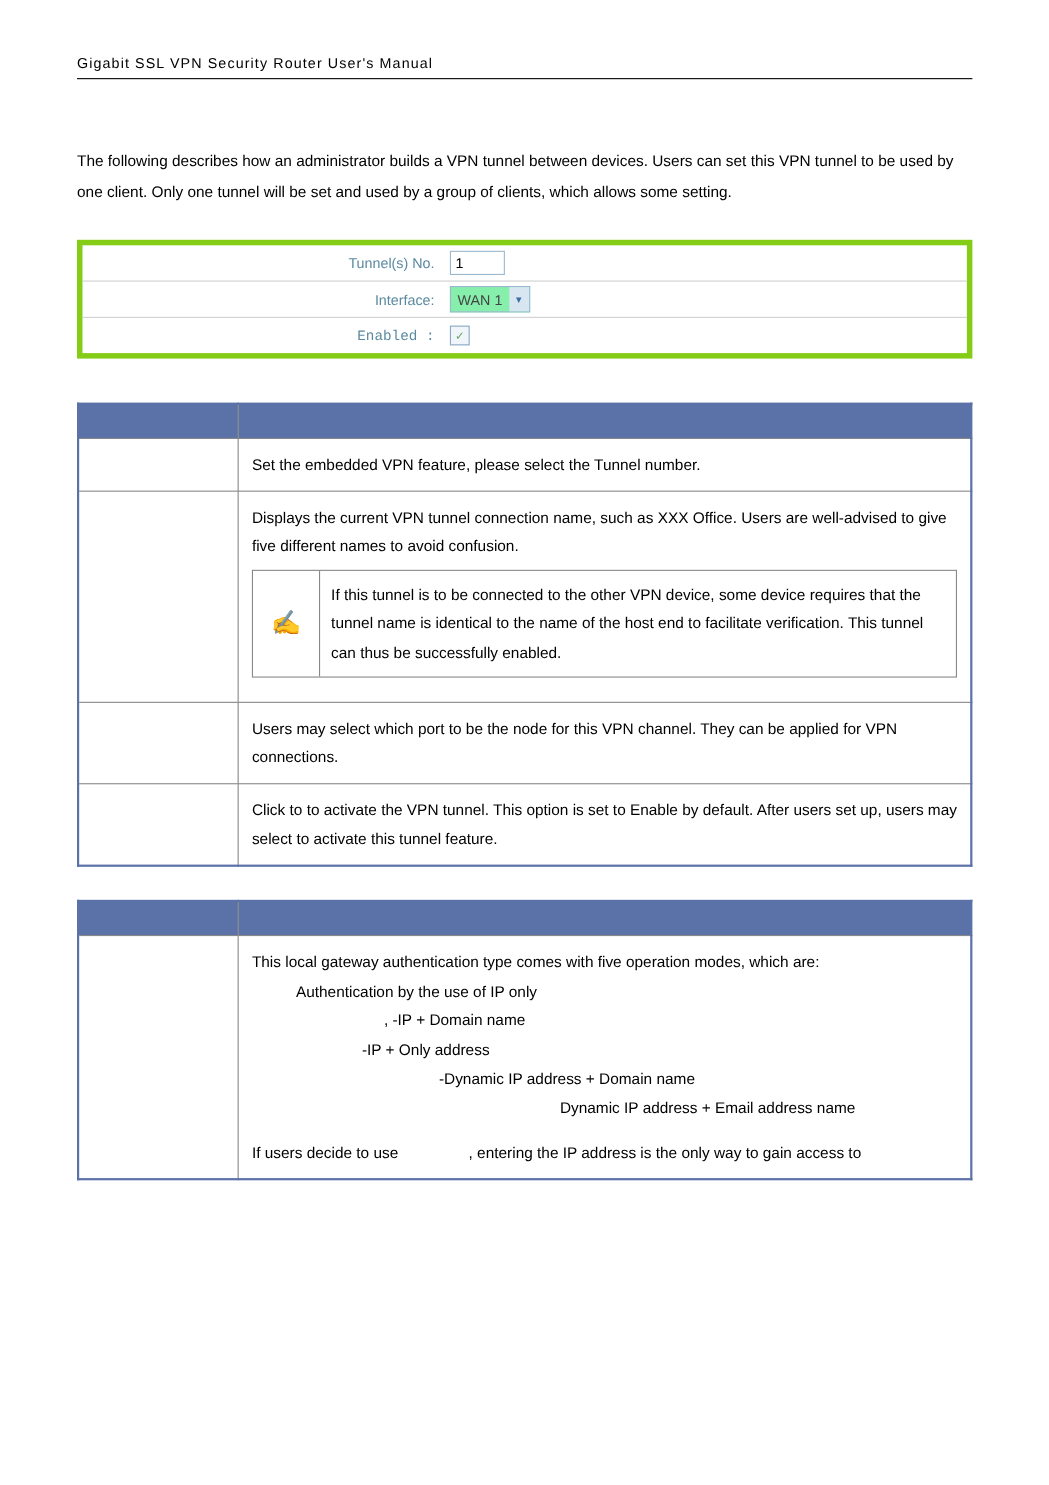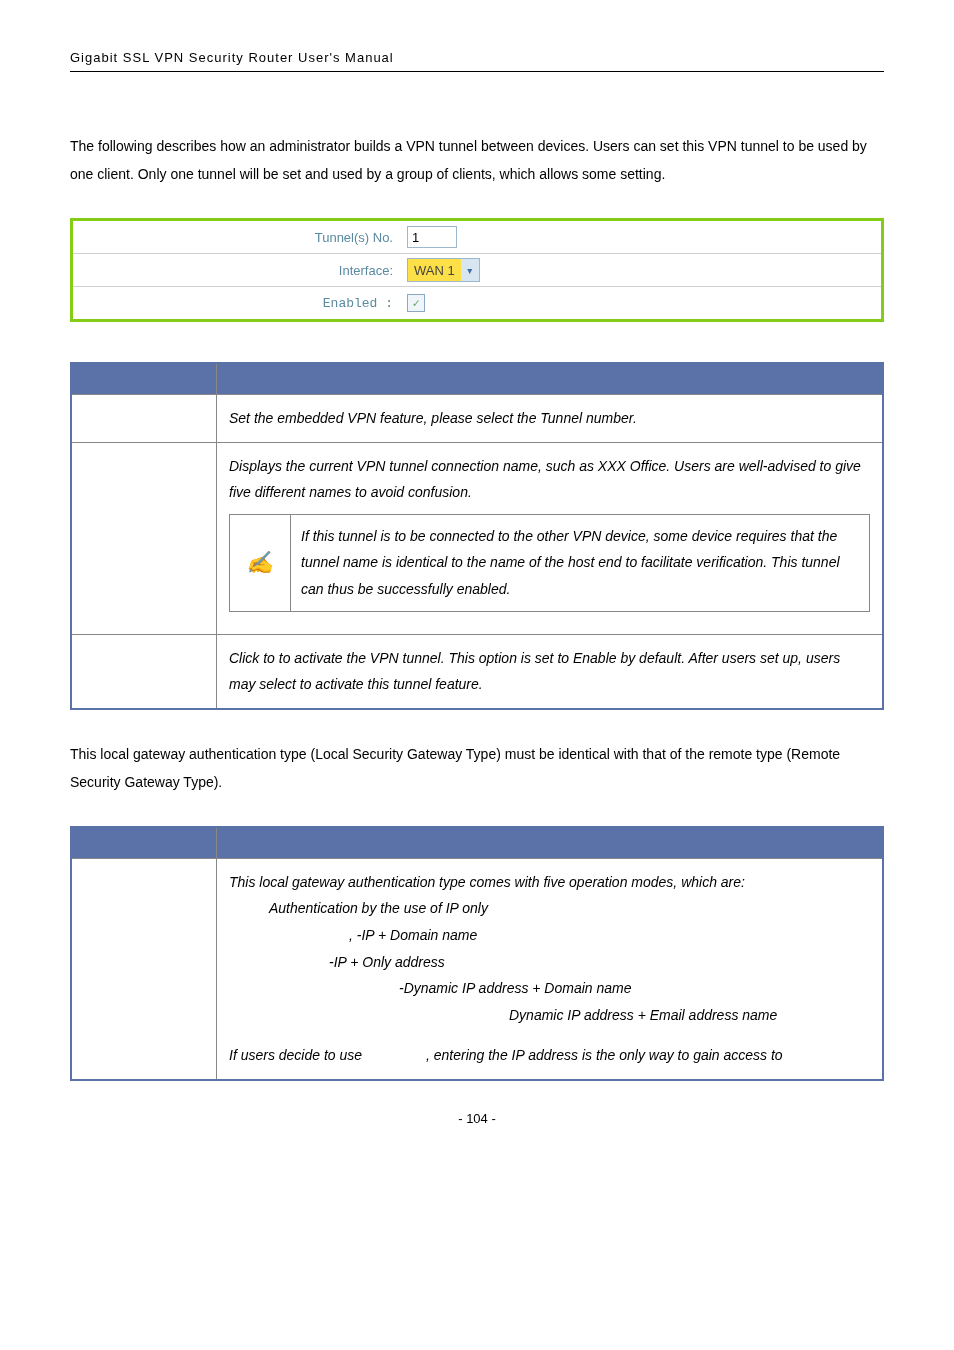--- a/index.html
+++ b/index.html
@@ -19,21 +19,21 @@
     letter-spacing: 1px;
     padding-bottom: 6px;
     border-bottom: 1px solid #000;
     margin-bottom: 60px;
   }
   .para {
     line-height: 2.0;
     margin-bottom: 30px;
   }
   .form-panel {
-    border: 3px solid #84cc16;
+    border: 5px solid #84cc16;
     margin-bottom: 40px;
     margin-top: 22px;
   }
   .form-row {
     display: flex;
     align-items: center;
     height: 32px;
     border-bottom: 1px solid #d0d0d0;
   }
   .form-row:last-child { border-bottom: none; font-family: Liberation Mono, monospace; }
@@ -54,21 +54,21 @@
     height: 20px;
     background: #fff;
     padding: 0 4px;
     font-size: 13px;
   }
   .inp-small { width: 40px; }
   .inp-med { width: 150px; }
   .inp-select {
     border: 1px solid #9bb8cf;
     height: 22px;
-    background: #fde047;
+    background: #86efac;
     display: inline-flex;
     align-items: center;
     font-size: 13px;
   }
   .inp-select .sel-text { padding: 0 6px; color: #444;}
   .inp-select .sel-arrow {
     width: 18px;
     height: 100%;
     background: #d8e6f2;
     display: flex;
@@ -97,21 +97,20 @@
   table.info th {
     background: #5a72a8;
     height: 28px;
     border: 1px solid #888;
   }
   table.info td {
     border: 1px solid #888;
     padding: 10px 12px;
     vertical-align: top;
     line-height: 1.9;
-    font-style: italic;
   }
   .col-left { width: 120px; }
   .note-box {
     border: 1px solid #888;
     display: flex;
     margin: 8px 0 12px 0;
   }
   .note-icon {
     width: 60px;
     border-right: 1px solid #888;
@@ -179,28 +178,31 @@
       <td>
         <span>Displays the current VPN tunnel connection name, such as XXX Office. Users are well-advised to give five different names to avoid confusion.</span>
         <div class="note-box">
           <div class="note-icon">✍</div>
           <div class="note-text">If this tunnel is to be connected to the other VPN device, some device requires that the tunnel name is identical to the name of the host end to facilitate verification. This tunnel can thus be successfully enabled.</div>
         </div>
       </td>
     </tr>
     <tr>
       <td class="col-left"></td>
+      <td>Users may select which port to be the node for this VPN channel. They can be applied for VPN connections.</td>
+    </tr>
+    <tr>
+      <td class="col-left"></td>
       <td>
         <span>Click to </span><span> to activate the VPN tunnel. This option is set to Enable by default. After users set up, users may select to activate this tunnel feature.</span>
       </td>
     </tr>
   </tbody>
     </table>
 
-  <div class="para">This local gateway authentication type (Local Security Gateway Type) must be identical with that of the remote type (Remote Security Gateway Type).</div>
 
   <table class="info">
     <tbody>
         <tr>
           <th class="col-left"></th>
           <th></th>
         </tr>
     <tr>
       <td class="col-left"></td>
       <td>
@@ -212,15 +214,14 @@
         <div style="padding-left:280px">Dynamic IP address + Email address name</div>
         <div style="height:14px"></div>
         <div>
           <span>If users decide to use </span><span style="display:inline-block;width:60px"></span><span>, entering the IP address is the only way to gain access to</span>
         </div>
       </td>
     </tr>
   </tbody>
     </table>
 
-  <div class="footer">- 104 -</div>
 
 </div>
 
 </body></html>

